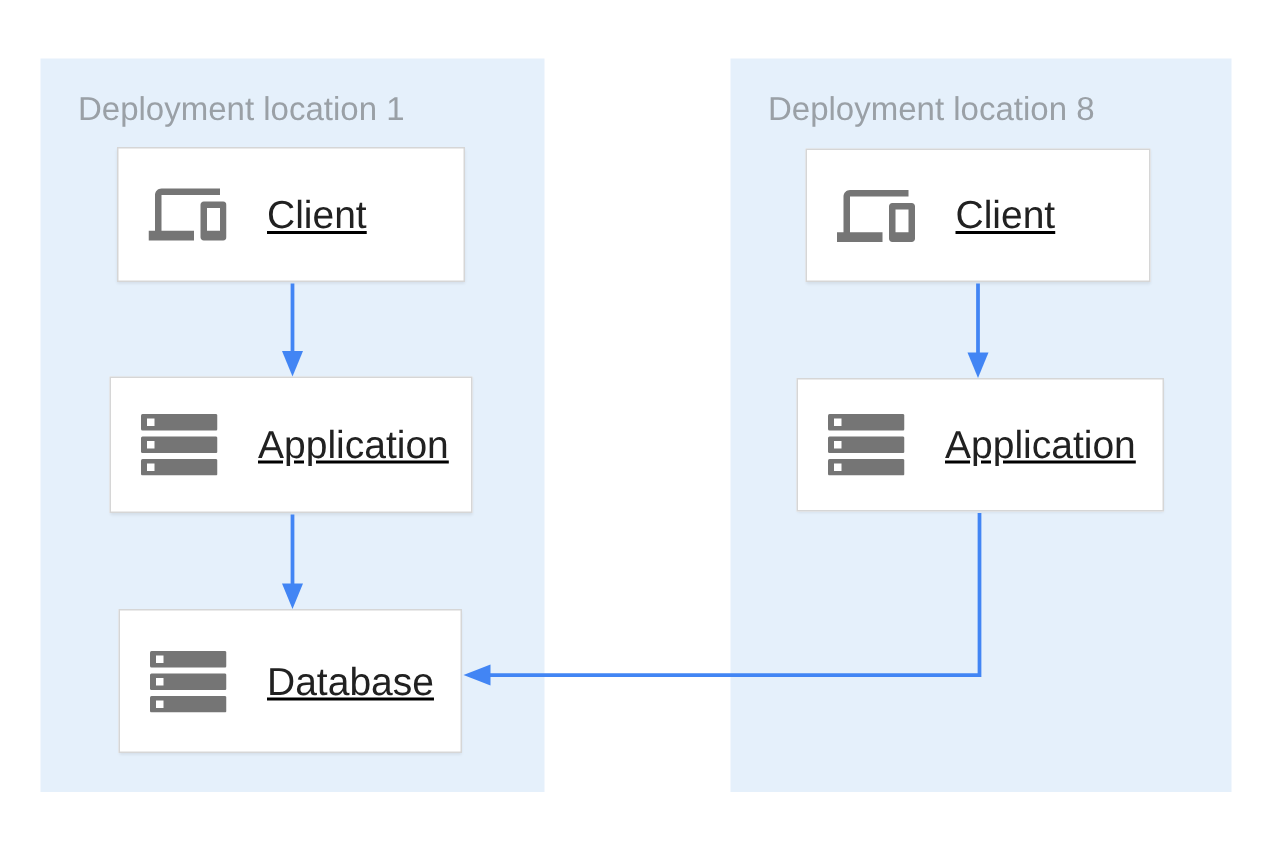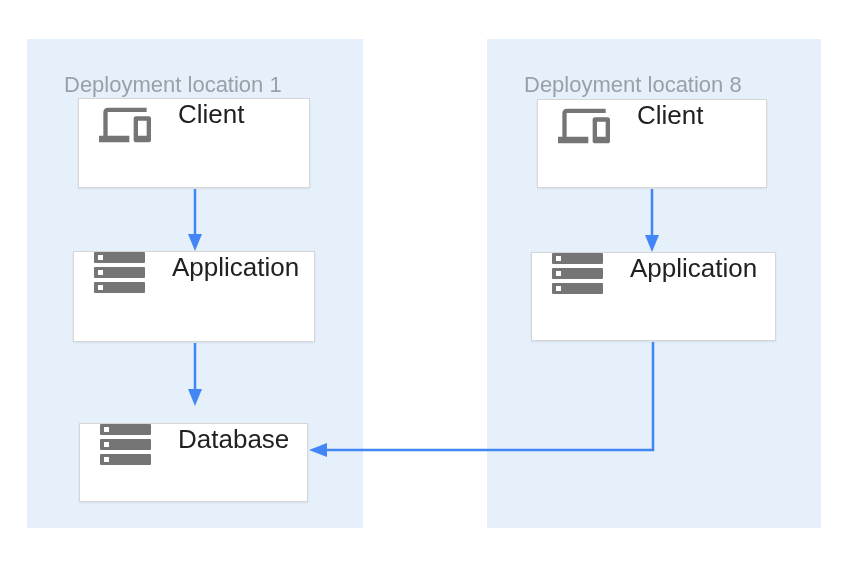--- a/index.html
+++ b/index.html
@@ -17,38 +17,39 @@
     width:856px;height:574px;
     background:#fff;
     font-family:"Liberation Sans", sans-serif;
     overflow:hidden;
   }
   .panel{
     position:absolute;
     background:var(--panel-bg);
   }
   .panel-title{
-    margin:16px;
+    margin:4px;
     position:absolute;
     left:21px;top:17px;
     font-size:22px;
     font-weight:400;
     color:var(--title-gray);
     white-space:nowrap;
   }
   .node{
     position:absolute;
     background:var(--box-bg);
     border:1px solid var(--box-border);
     box-shadow:0 1px 2px rgba(0,0,0,0.08);
     box-sizing:border-box;
     display:flex;
-    align-items:flex-start;
+    align-items:center;
     padding-left:20px;
     gap:27px;
+    text-decoration:underline;
   }
   .node .label{
     font-size:26px;
     color:var(--label-dark);
     white-space:nowrap;
   }
   .icon{display:flex;align-items:center;justify-content:center;}
   .icon svg{display:block;}
   .edges{
     position:absolute;
@@ -94,21 +95,21 @@
         <rect x="4" y="3" width="5" height="5" fill="#ffffff"></rect>
         <rect x="0" y="15" width="51" height="11" rx="1" fill="#757575"></rect>
         <rect x="4" y="18" width="5" height="5" fill="#ffffff"></rect>
         <rect x="0" y="30" width="51" height="11" rx="1" fill="#757575"></rect>
         <rect x="4" y="33" width="5" height="5" fill="#ffffff"></rect>
       </svg>
     </span>
     <span class="label">Application</span>
   </div>
 
-  <div class="node" style="left:79px;top:406px;width:229px;height:79px;margin-top:17px;">
+  <div class="node" style="left:79px;top:406px;width:229px;height:96px;">
     <span class="icon">
       <svg width="51" height="41" viewBox="0 0 51 41" aria-hidden="true">
         <rect x="0" y="0" width="51" height="11" rx="1" fill="#757575"></rect>
         <rect x="4" y="3" width="5" height="5" fill="#ffffff"></rect>
         <rect x="0" y="15" width="51" height="11" rx="1" fill="#757575"></rect>
         <rect x="4" y="18" width="5" height="5" fill="#ffffff"></rect>
         <rect x="0" y="30" width="51" height="11" rx="1" fill="#757575"></rect>
         <rect x="4" y="33" width="5" height="5" fill="#ffffff"></rect>
       </svg>
     </span>

